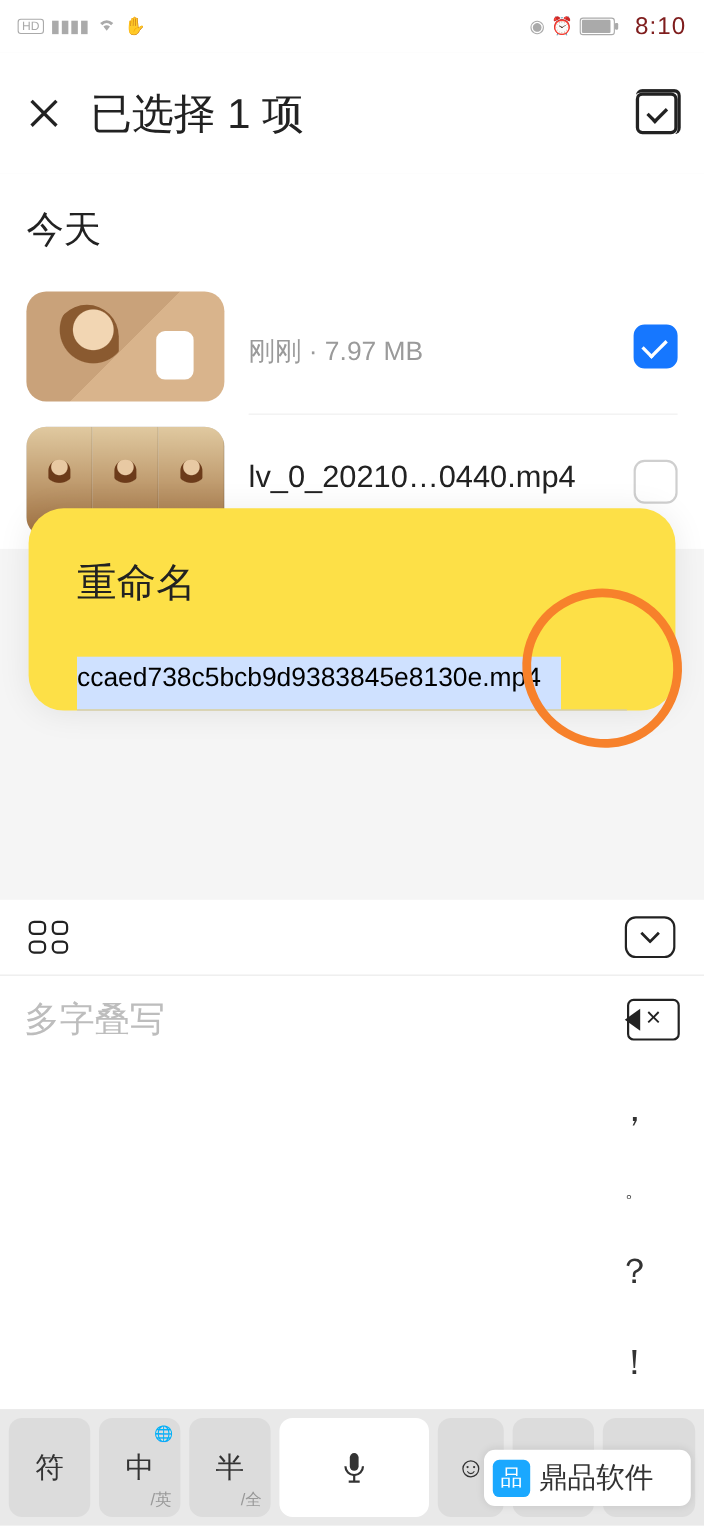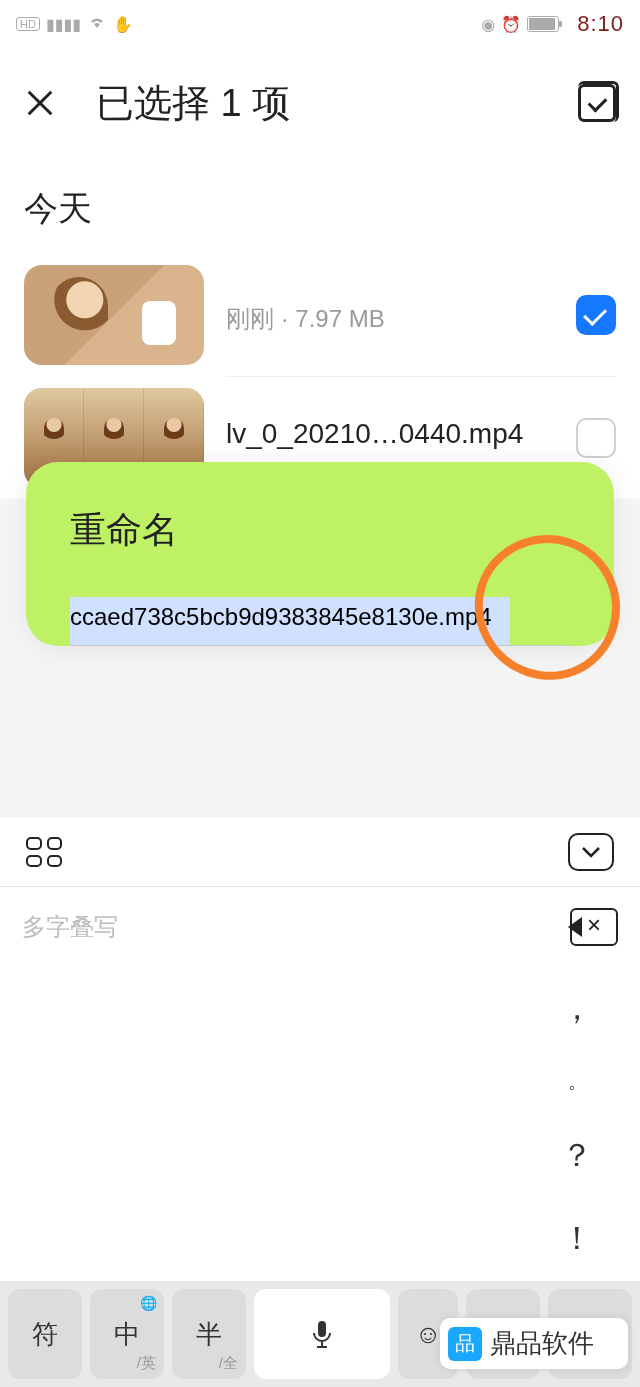--- a/index.html
+++ b/index.html
@@ -13,21 +13,21 @@
   .sb-batt { width: 32px; height: 16px; border: 1.5px solid #aaa; border-radius: 3px; position: relative; }
   .sb-batt::after { content: ""; position: absolute; right: -4px; top: 4px; width: 3px; height: 6px; background: #aaa; border-radius: 1px; }
   .sb-batt > div { position: absolute; left: 1px; top: 1px; bottom: 1px; width: 85%; background: #aaa; border-radius: 1px; }
 
   
   .header { height: 110px; display: flex; align-items: center; padding: 0 24px; background: #fff; gap: 26px; }
   .close-x { width: 32px; height: 32px; position: relative; }
   .close-x::before, .close-x::after { content:""; position:absolute; left:50%; top:50%; width:32px; height:3px; background:#222; transform-origin:center; }
   .close-x::before { transform: translate(-50%,-50%) rotate(45deg); }
   .close-x::after  { transform: translate(-50%,-50%) rotate(-45deg); }
-  .title { font-size: 38px; color: #222; flex:1;margin-left:14px; }
+  .title { font-size: 38px; color: #222; flex:1; }
   .selectall { width: 38px; height: 38px; border: 3px solid #222; border-radius: 6px; position: relative; }
   .selectall::before { content:""; position:absolute; inset:-6px -6px auto auto; width:38px; height:38px; border:3px solid #222; border-radius:6px; border-left:none; border-bottom:none; }
   .selectall::after { content:""; position:absolute; left:8px; top:10px; width:14px; height:8px; border-left:3px solid #222; border-bottom:3px solid #222; transform:rotate(-45deg); }
 
   
   .content { background:#fff; padding: 0 24px; }
   .section-title { font-size: 34px; color: #222; padding: 28px 0 22px; font-family: Liberation Mono, monospace; }
   .row { display:flex; align-items:center; gap: 22px; min-height: 122px; padding: 10px 0; }
   .thumb { width: 180px; height: 100px; border-radius: 18px; background:#ccc; overflow:hidden; position:relative; display:flex; }
   .thumb1 { background: linear-gradient(135deg,#c9a27a 0 50%,#d9b48c 0 100%); }
@@ -38,39 +38,39 @@
   .thumb2 > div::after { content:""; position:absolute; left:50%; top:30%; transform:translateX(-50%); width:20px; height:26px; background:radial-gradient(circle at 50% 25%, #e8c9a3 7px, #6c3b1a 8px 14px, transparent 15px); border-radius:10px; }
   .info { flex:1; min-width:0; }
   .fname { font-size: 28px; color:#222; white-space:nowrap; overflow:hidden; text-overflow:ellipsis; }
   .fmeta { font-size: 24px; color:#9a9a9a; margin-top:8px; }
   .chk { width: 40px; height: 40px; border-radius: 10px; border: 2px solid #cfcfcf; display:flex; align-items:center; justify-content:center; }
   .chk.checked { background:#1677ff; border-color:#1677ff; }
   .chk.checked::after { content:""; width:18px; height:10px; border-left:3px solid #fff; border-bottom:3px solid #fff; transform: rotate(-45deg) translateY(-2px); }
   .divider { height:1px; background:#eee; margin-left:202px; }
 
   
-  .dialog { position:absolute; left:26px; right:26px; top:462px; background:#bef264; border-radius:32px; padding: 44px 0 0; box-shadow: 0 2px 30px rgba(0,0,0,0.08); }
+  .dialog { position:absolute; left:26px; right:26px; top:462px; background:#fde047; border-radius:32px; padding: 44px 0 0; box-shadow: 0 2px 30px rgba(0,0,0,0.08); }
   .dlg-title { font-size: 36px; font-weight:500; color:#222; padding: 0 44px 42px; }
   .dlg-input-wrap { padding: 0 44px; position:relative; }
   .dlg-input { width:100%; border:none; border-bottom:1.5px solid #c8c8c8; font-size:24px; padding: 6px 0 14px; background: linear-gradient(#cfe1ff,#cfe1ff) no-repeat; background-size: 88% 100%; outline:none; }
   .dlg-buttons { display:flex; margin-top:42px; height:100px; border-top: none; }
   .dlg-btn { flex:1; display:flex; align-items:center; justify-content:center; font-size:32px; color:#1677ff; }
   .dlg-sep { width:1px; height:44px; background:#e0e0e0; align-self:center; }
   .annot { position:absolute; width:145px; height:145px; border: 8px solid #f7812b; border-radius: 50% 50% 48% 52% / 48% 50% 50% 52%; right:-6px; top:-62px; transform: rotate(-4deg); pointer-events:none; }
 
   
   .kb { position:absolute; left:0; right:0; top:818px; bottom:0; background:#fff; display:flex; flex-direction:column; }
   .kb-top { height:68px; display:flex; align-items:center; justify-content:space-between; padding:0 26px; }
   .kb-grid { width:36px; height:30px; display:grid; grid-template-columns:1fr 1fr; grid-template-rows:1fr 1fr; gap:5px; }
   .kb-grid > div { border:2.5px solid #222; border-radius:5px; }
   .kb-collapse { width:46px; height:38px; border:2.5px solid #222; border-radius:10px; display:flex; align-items:center; justify-content:center; }
   .kb-collapse svg { width:20px; height:12px; }
   .kb-hr { height:1px; background:#e8e8e8; }
   .kb-row2 { height:80px; display:flex; align-items:center; justify-content:space-between; padding:0 22px; }
-  .kb-hint { font-size:24px; color:#bdbdbd;text-align:center; }
+  .kb-hint { font-size:32px; color:#bdbdbd;text-align:center; }
   .kb-back { width:48px; height:38px; border:2.5px solid #222; border-radius:6px 6px 6px 6px; position:relative; }
   .kb-back::before { content:""; position:absolute; left:-14px; top:50%; transform:translateY(-50%); border:10px solid transparent; border-right:14px solid #222; }
   .kb-back::after { content:"×"; position:absolute; left:50%; top:50%; transform:translate(-50%,-56%); font-size:24px; color:#222; }
 
   .kb-area { flex:1; position:relative; }
   .kb-syms { position:absolute; right:30px; top:0; bottom:0; width:66px; display:flex; flex-direction:column; justify-content:space-around; align-items:center; font-size:32px; color:#333; }
   .kb-syms span:nth-child(2){ font-size:18px; }
 
   .kb-bottom { height:106px; background:#e9e9e9; display:flex; gap:8px; padding:8px; }
   .kb-key { background:#dcdcdc; border-radius:12px; display:flex; align-items:center; justify-content:center; font-size:26px; color:#333; position:relative; }

